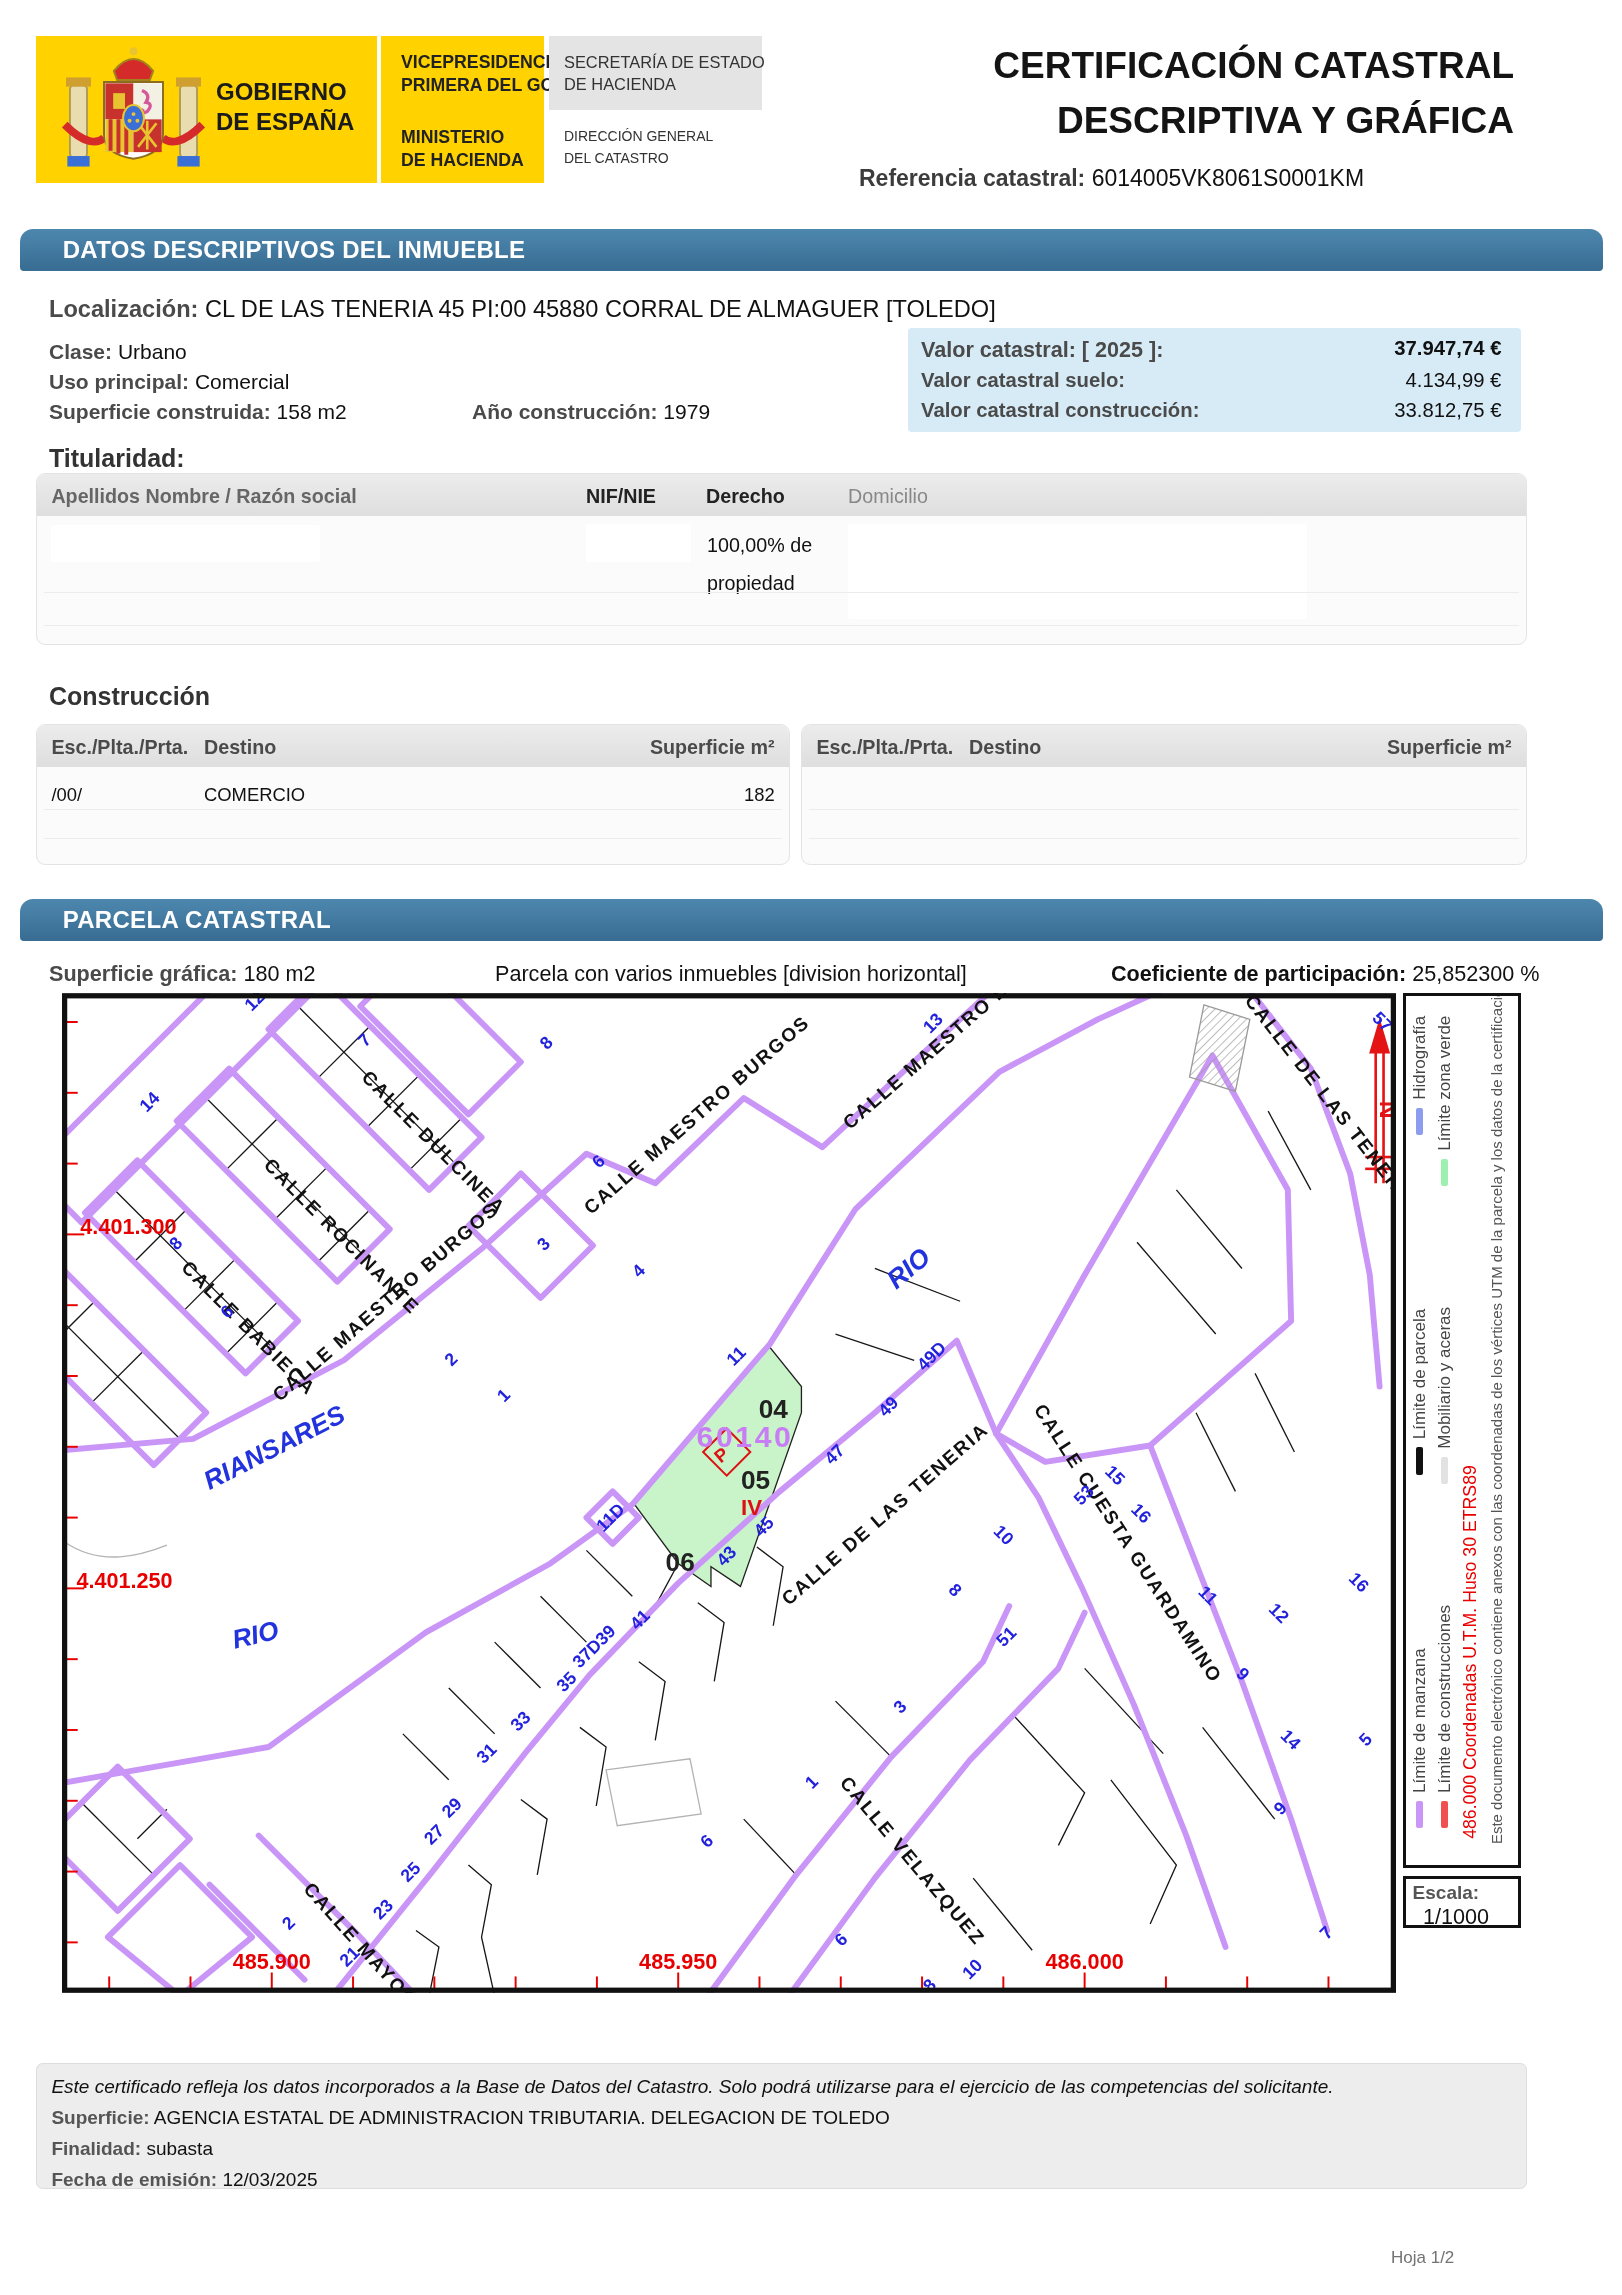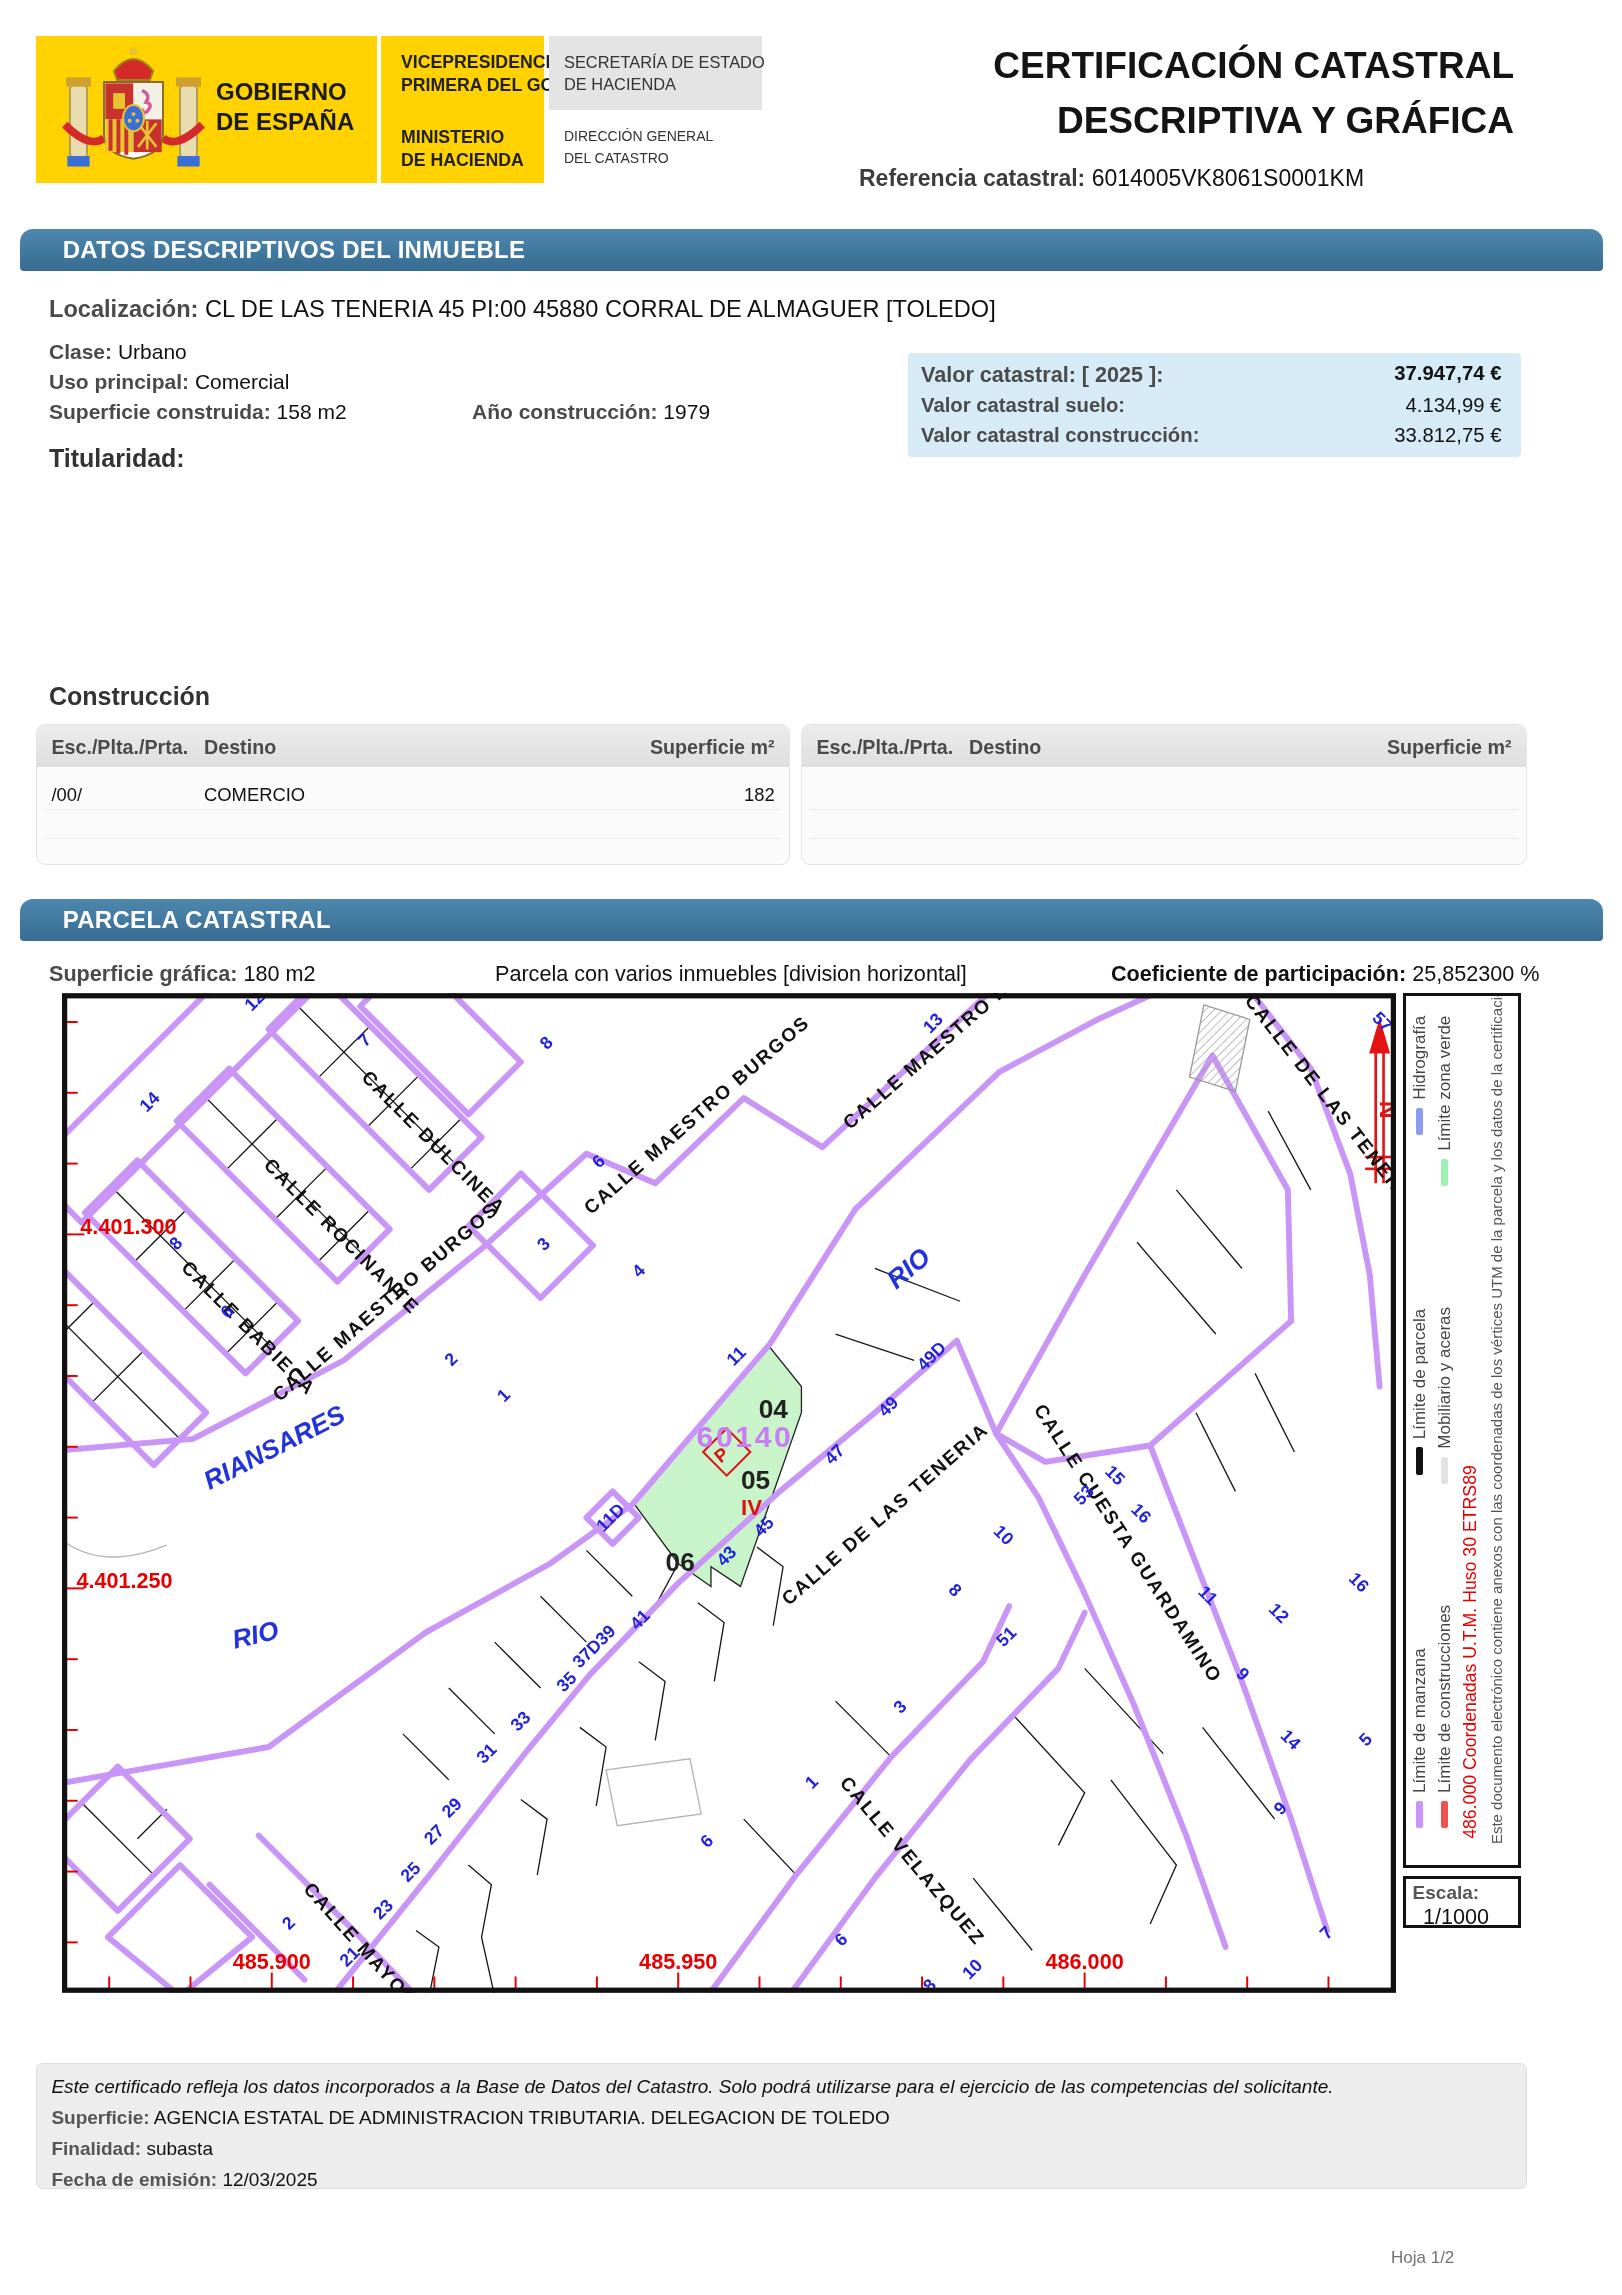--- a/index.html
+++ b/index.html
@@ -28,21 +28,21 @@
   #banner-datos{top:229px;}
   #banner-parcela{top:899px;}
 
   
   .lbl{font-weight:bold;color:#4a4a4a;}
   .val{color:#111;}
   .line-loc{position:absolute;left:49px;top:296px;font-size:23.6px;}
   .line-clase{position:absolute;left:49px;top:340px;font-size:21px;}
   .line-uso{position:absolute;left:49px;top:370px;font-size:21px;}
   .line-sup{position:absolute;left:49px;top:400px;font-size:21px;}
-  .valor-box{position:absolute;left:908px;top:328px;width:613px;height:104px;background:#d7ebf7;border-radius:3.9px;margin-top:25px;}
+  .valor-box{position:absolute;left:908px;top:328px;width:613px;height:104px;background:#d7ebf7;border-radius:3.9px;}
   .vrow{position:absolute;left:13px;width:587px;font-size:20.3px;}
   .vrow .vv{position:absolute;right:6.6px;}
 
   
   .tbl-heading{position:absolute;left:49px;font-weight:bold;font-size:25px;color:#333;}
   .tbl{position:absolute;background:#fbfbfb;border:0.7px solid #e3e3e3;border-radius:9.2px;box-sizing:border-box;}
   .tbl-head{position:absolute;left:0;top:0;width:100%;height:42px;border-radius:8.5px 8.5px 0 0;
             background:linear-gradient(#ececec,#dedede);}
   .th{position:absolute;top:11px;font-size:19.7px;}
   .hair{position:absolute;left:6.6px;right:6.6px;height:0.7px;background:#ececec;}
@@ -179,20 +179,35 @@
     </span>
   </div>
 
   <div class="valor-box">
     <div class="vrow" style="top:9.2px;"><span class="lbl" style="font-size:21.6px;">Valor catastral: [ 2025 ]:</span><span class="vv val" style="font-weight:bold;">37.947,74 €</span></div>
     <div class="vrow" style="top:41px;"><span class="lbl">Valor catastral suelo:</span><span class="vv val">4.134,99 €</span></div>
     <div class="vrow" style="top:71px;"><span class="lbl">Valor catastral construcción:</span><span class="vv val">33.812,75 €</span></div>
   </div>
 
   <div class="tbl-heading" style="top:444px;">Titularidad:</div>
+  <div class="tbl" style="left:36px;top:473px;width:1491px;height:172px;">
+    <div class="tbl-head">
+      <span class="th" style="left:14.4px;color:#666;font-weight:bold;">Apellidos Nombre / Razón social</span>
+      <span class="th" style="left:549px;color:#222;font-weight:bold;">NIF/NIE</span>
+      <span class="th" style="left:669px;color:#222;font-weight:bold;">Derecho</span>
+      <span class="th" style="left:811px;color:#888;">Domicilio</span>
+    </div>
+    <div class="redact" style="left:14.4px;top:51px;width:269px;height:37px;"></div>
+    <div class="redact" style="left:549px;top:50px;width:105px;height:38px;"></div>
+    <div class="redact" style="left:811px;top:50px;width:459px;height:95px;"></div>
+    <div class="cell" style="left:670px;top:60px;">100,00% de</div>
+    <div class="cell" style="left:670px;top:98px;">propiedad</div>
+    <div class="hair" style="top:118px;"></div>
+    <div class="hair" style="top:151px;"></div>
+  </div>
 
   <div class="tbl-heading" style="top:682px;">Construcción</div>
   <div class="tbl" style="left:36px;top:724px;width:754px;height:141px;">
     <div class="tbl-head">
       <span class="th lbl" style="left:14.4px;">Esc./Plta./Prta.</span>
       <span class="th lbl" style="left:167px;">Destino</span>
       <span class="th lbl" style="right:14.4px;">Superficie m²</span>
     </div>
     <div id="constr-rows">
         <div class="cell" style="left: 14.4px; top: 59px; font-size: 18.4px;">/00/</div>

